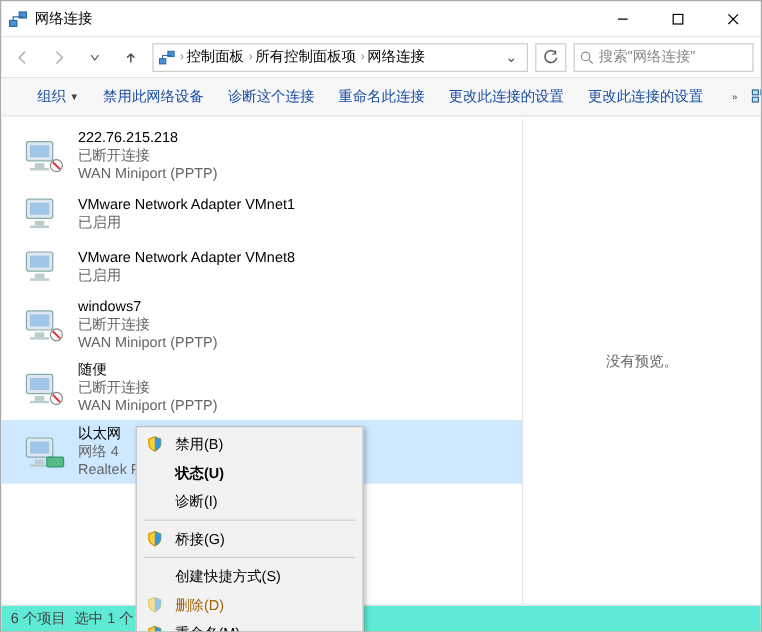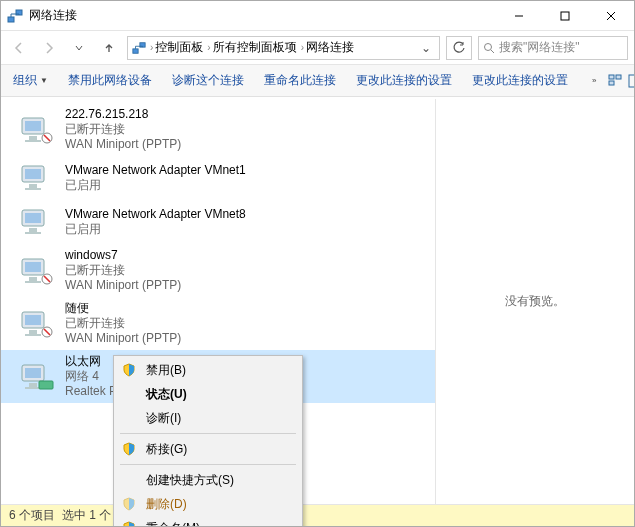--- a/index.html
+++ b/index.html
@@ -14,38 +14,38 @@
 .addr-row { height: 34px; display: flex; align-items: center; padding: 0 6px; gap: 6px; border-bottom: 1px solid #e5e5e5; }
 .nav-btn { width: 24px; height: 24px; display: flex; align-items: center; justify-content: center; color: #555; border-radius: 2px; }
 .nav-btn.disabled { color: #bbb; }
 .addr-box { flex: 1; height: 24px; border: 1px solid #ccc; display: flex; align-items: center; padding: 0 4px; gap: 4px; overflow: hidden; }
 .crumb { display: flex; align-items: center; gap: 2px; white-space: nowrap; }
 .crumb .sep { color: #888; font-size: 10px; }
 .addr-dd { width: 18px; text-align: center; color: #555; }
 .refresh { width: 26px; height: 24px; border: 1px solid #ccc; display: flex; align-items: center; justify-content: center; }
 .search-box { width: 150px; height: 24px; border: 1px solid #ccc; display: flex; align-items: center; padding: 0 4px; color: #888; gap: 4px; }
 
-.cmdbar { height: 32px; background: #f7f7f7; border-bottom: 1px solid #e1e1e1; display: flex; align-items: center; padding: 0 4px; gap: 4px; color: #1a4ea0; }
+.cmdbar { height: 32px; background: #f7f7f7; border-bottom: 1px solid #e1e1e1; display: flex; align-items: center; padding: 0 22px; gap: 4px; color: #1a4ea0; }
 .cmd { padding: 4px 8px; white-space: nowrap; display: flex; align-items: center; gap: 3px; }
 .cmd .dd { font-size: 8px; color: #444; }
 .cmdbar .spacer { flex: 1; }
 .cmd-icon { width: 22px; height: 22px; display: flex; align-items: center; justify-content: center; }
 
 .content { position: absolute; top: 98px; bottom: 22px; left: 0; right: 0; display: flex; }
 .list { width: 435px; border-right: 1px solid #e5e5e5; overflow: hidden; padding-top: 4px; }
 .item { display: flex; align-items: center; padding: 4px 10px 4px 18px; gap: 10px; }
 .item.selected { background: #cde8ff; }
 .item .nic-icon { width: 36px; height: 36px; flex-shrink: 0; position: relative; }
 .item .texts { display: flex; flex-direction: column; line-height: 15px; }
 .item .name { color: #000; }
 .item .status { color: #666; }
 .item .device { color: #666; }
 .preview { flex: 1; display: flex; align-items: center; justify-content: center; color: #666; }
 
-.statusbar { position: absolute; bottom: 0; left: 0; right: 0; height: 22px; border-top: 1px solid #e5e5e5; display: flex; align-items: center; padding: 0 8px; gap: 7px; color: #444; background: #fef9c3; }
+.statusbar { position: absolute; bottom: 0; left: 0; right: 0; height: 22px; border-top: 1px solid #e5e5e5; display: flex; align-items: center; padding: 0 8px; gap: 7px; color: #444; background: #5eead4; }
 
 .ctx { position: absolute; left: 112px; top: 354px; width: 190px; background: #f2f2f2; border: 1px solid #bfbfbf; box-shadow: 2px 2px 4px rgba(0,0,0,0.25); padding: 2px 0; z-index: 50; }
 .ctx .row { height: 24px; display: flex; align-items: center; padding: 0 10px 0 6px; gap: 8px; }
 .ctx .row.disabled { color: #a16207; }
 .ctx .ic { width: 18px; height: 18px; display: flex; align-items: center; justify-content: center; }
 .ctx .sep { height: 1px; background: #d0d0d0; margin: 3px 6px; }
 
 .shield { width: 14px; height: 14px; }
 
 svg { display: block; }

